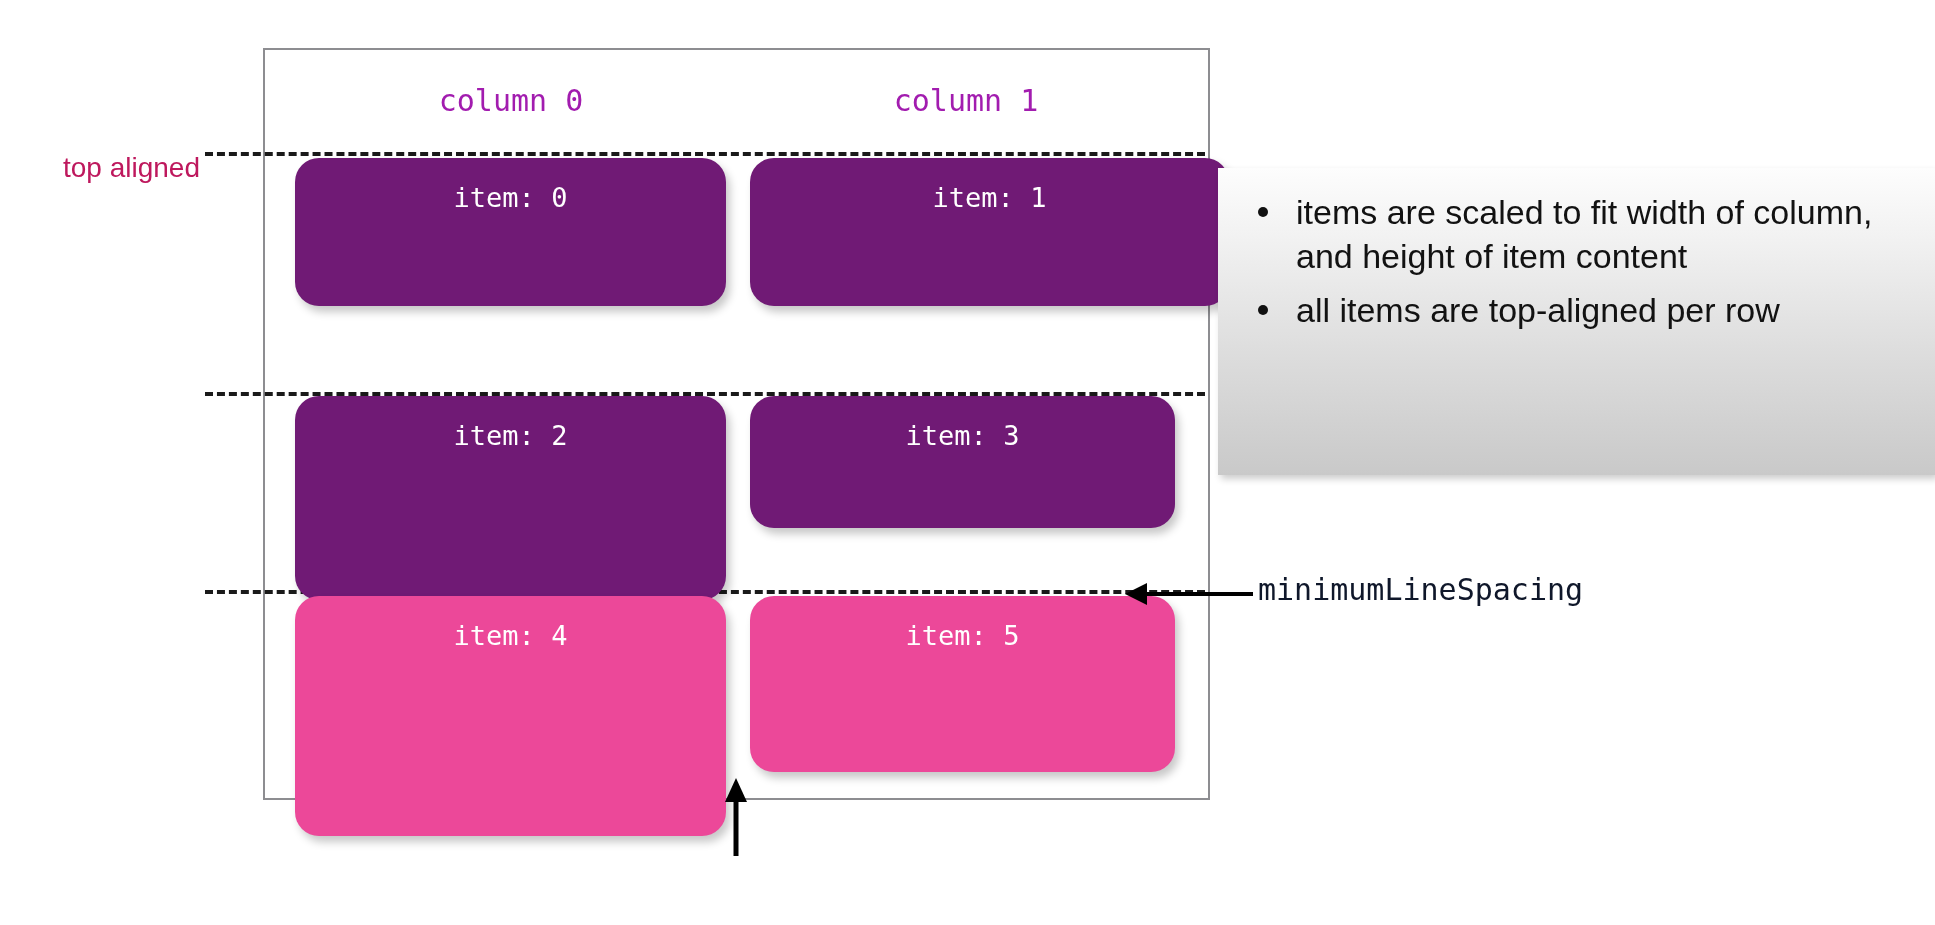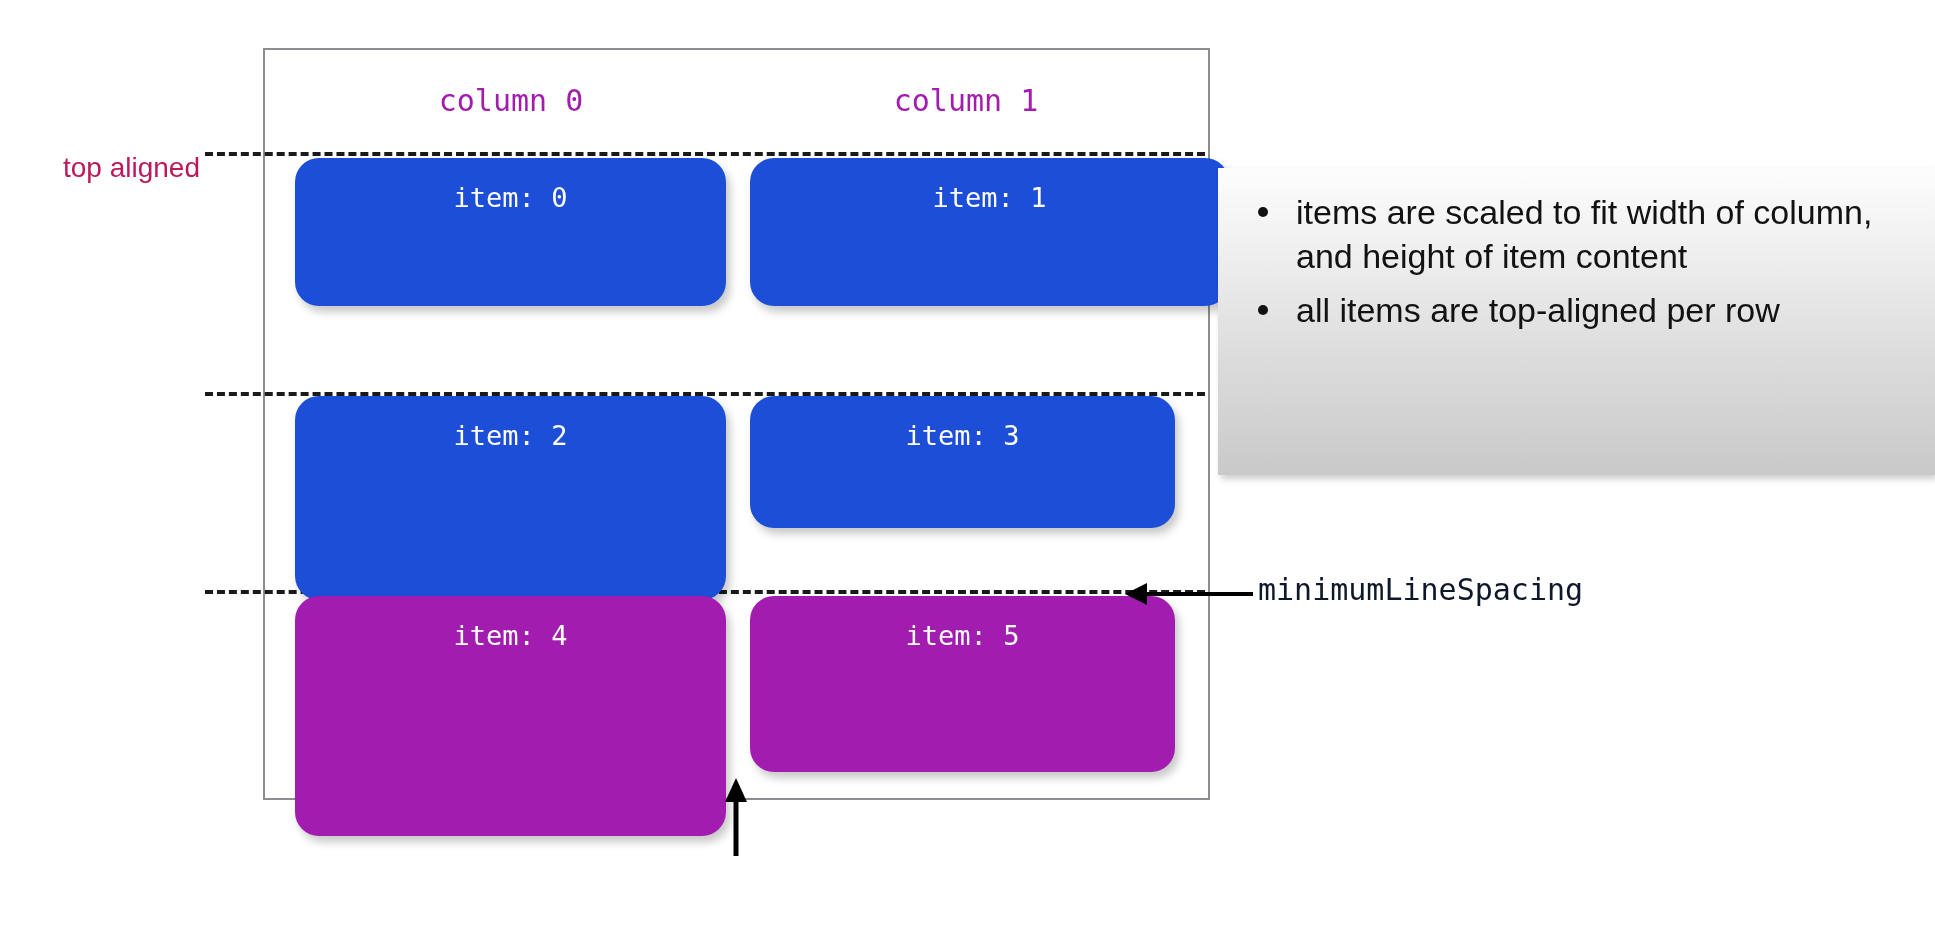--- a/index.html
+++ b/index.html
@@ -60,22 +60,22 @@
     border-radius: 24px;
     box-shadow: 4px 6px 9px rgba(0,0,0,0.22);
     color: #ffffff;
     font-family: "DejaVu Sans Mono", "Liberation Mono", monospace;
     font-size: 27px;
     text-align: center;
     box-sizing: border-box;
     padding-top: 24px;
     white-space: nowrap;
   }
-  .item-dark  { background: #1d4ed8; }
-  .item-light { background: #a21caf; }
+  .item-dark  { background: #701a75; }
+  .item-light { background: #ec4899; }
 
   #item-0 { left: 295px; top: 158px; width: 431px; height: 148px; }
   #item-1 { left: 750px; top: 158px; width: 479px; height: 148px; }
   #item-2 { left: 295px; top: 396px; width: 431px; height: 204px; }
   #item-3 { left: 750px; top: 396px; width: 425px; height: 132px; }
   #item-4 { left: 295px; top: 596px; width: 431px; height: 240px; }
   #item-5 { left: 750px; top: 596px; width: 425px; height: 176px; }
 
   
   #left-note {

